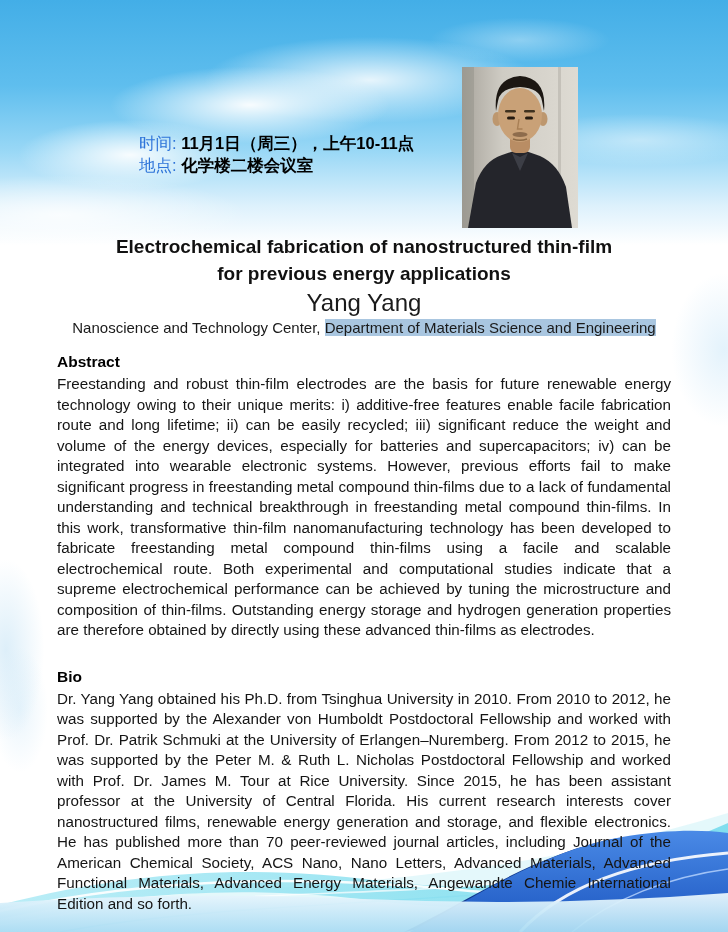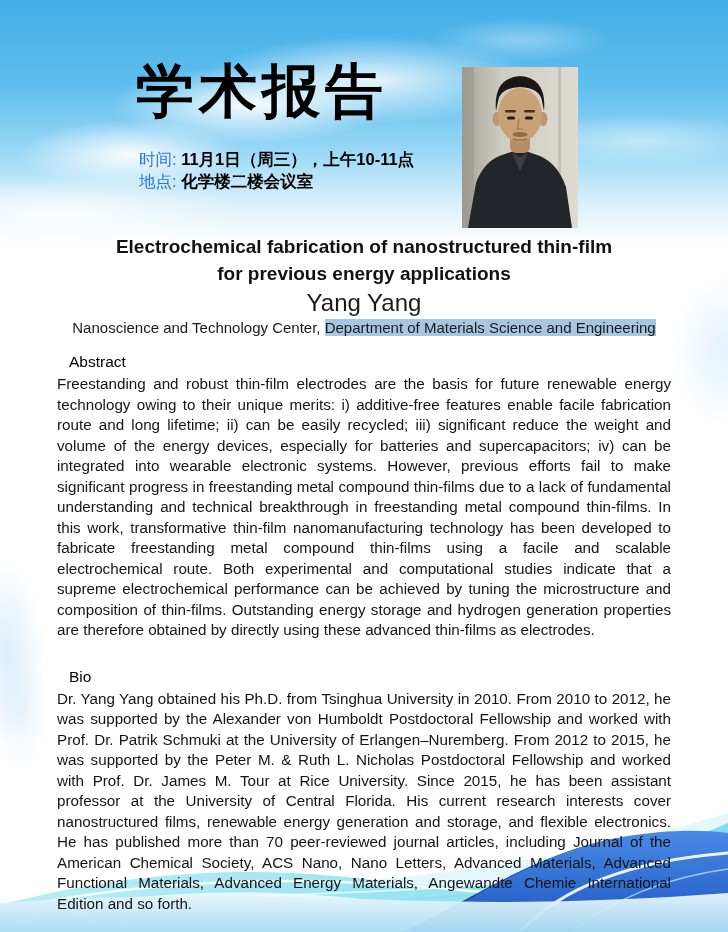--- a/index.html
+++ b/index.html
@@ -21,33 +21,33 @@
       radial-gradient(ellipse 230px 60px at 370px 80px,  rgba(255,255,255,.85), rgba(255,255,255,0) 72%),
       radial-gradient(ellipse 260px 55px at 60px 215px,  rgba(255,255,255,.80), rgba(255,255,255,0) 72%),
       radial-gradient(ellipse 170px 35px at 640px 140px, rgba(255,255,255,.45), rgba(255,255,255,0) 75%),
       radial-gradient(ellipse 120px 30px at 520px 40px,  rgba(255,255,255,.35), rgba(255,255,255,0) 75%),
       linear-gradient(180deg,#43aee7 0%,#5fbeee 35%,#9ad8f6 62%,#ddf1fc 84%,#ffffff 100%);
   }
   .cn-title{
     position:absolute;left:136px;top:62px;margin:0;
     font-size:58px;line-height:1.0;font-weight:900;letter-spacing:5px;color:#000;
   }
-  .info{position:absolute;left:139px;top:149px;font-size:16.5px;line-height:21.5px;}
+  .info{position:absolute;left:139px;top:133px;font-size:16.5px;line-height:21.5px;}
   .info .lbl{color:var(--label-blue,#2e74d9);font-weight:400;}
   .info .val{color:#000;font-weight:700;}
   
   .photo{position:absolute;left:462px;top:67px;width:116px;height:161px;}
   .photo svg{display:block;width:100%;height:100%;}
   
   .content{position:absolute;top:233px;left:57px;right:57px;z-index:2;}
   .talk-title{ text-align:center;font-weight:700;font-size:19px;line-height:27px;color:#111;}
   .speaker{text-align:center;font-size:24px;line-height:25px;margin-top:3px;font-weight:400;}
   .affiliation{text-align:center;font-size:15px;line-height:20px;margin-top:3px;}
   .affiliation .hl{background:var(--highlight,#a9c6e0);}
-  .sec-heading{font-size:15.5px;font-weight:400;margin:14px 0 0 12px;line-height:20px;color:#000;}
+  .sec-heading{font-size:15.5px;font-weight:700;margin:14px 0 0 0;line-height:20px;color:#000;}
   .sec-heading.bio{margin-top:26px;}
   .body-text{
     font-size:15.2px;line-height:20.5px;text-align:justify;margin:2px 0 0 0;color:#151515;
   }
   
   .waves{position:absolute;left:0;bottom:0;width:728px;height:125px;z-index:1;}
 </style>
 </head>
 <body>
 
@@ -75,21 +75,20 @@
     <path d="M0,104 C 170,66 330,70 470,84 C 580,94 660,78 728,44" fill="none" stroke="#ffffff" stroke-width="2.5" opacity="0.9"></path>
     <path d="M0,118 C 200,80 360,92 520,74 C 620,62 690,48 728,34" fill="none" stroke="#ffffff" stroke-width="1.6" opacity="0.7"></path>
     <path d="M60,125 C 200,98 420,96 728,70" fill="none" stroke="#8adef0" stroke-width="1.4" opacity="0.8"></path>
     <path d="M404,125 C 468,94 536,46 618,31 C 578,48 516,84 468,112 Z" fill="#123a8f"></path>
     <path d="M410,125 C 472,92 542,44 622,30 C 662,23 700,22 728,26 L728,125 Z" fill="url(#blueGrad)"></path>
     <path d="M520,125 C 560,82 628,54 728,46" fill="none" stroke="#ffffff" stroke-width="3" opacity="0.9"></path>
     <path d="M572,125 C 612,92 668,70 728,62" fill="none" stroke="#bcd7ff" stroke-width="1.5" opacity="0.8"></path>
     <path d="M0,96 Q 180,84 364,92 T 728,86 L728,125 L0,125 Z" fill="url(#bandGrad)" opacity="0.95"></path>
   </svg>
 
-  <h1 class="cn-title">学术报告</h1>
 
   <div class="info">
     <div class="info-row"><span class="lbl">时间:</span><span class="val"> 11月1日（周三），上午10-11点</span></div>
     <div class="info-row"><span class="lbl">地点:</span><span class="val"> 化学楼二楼会议室</span></div>
   </div>
 
   <div class="photo">
     <svg viewBox="0 0 116 161">
       <defs>
         <linearGradient id="wall" x1="0" y1="0" x2="1" y2="0">

